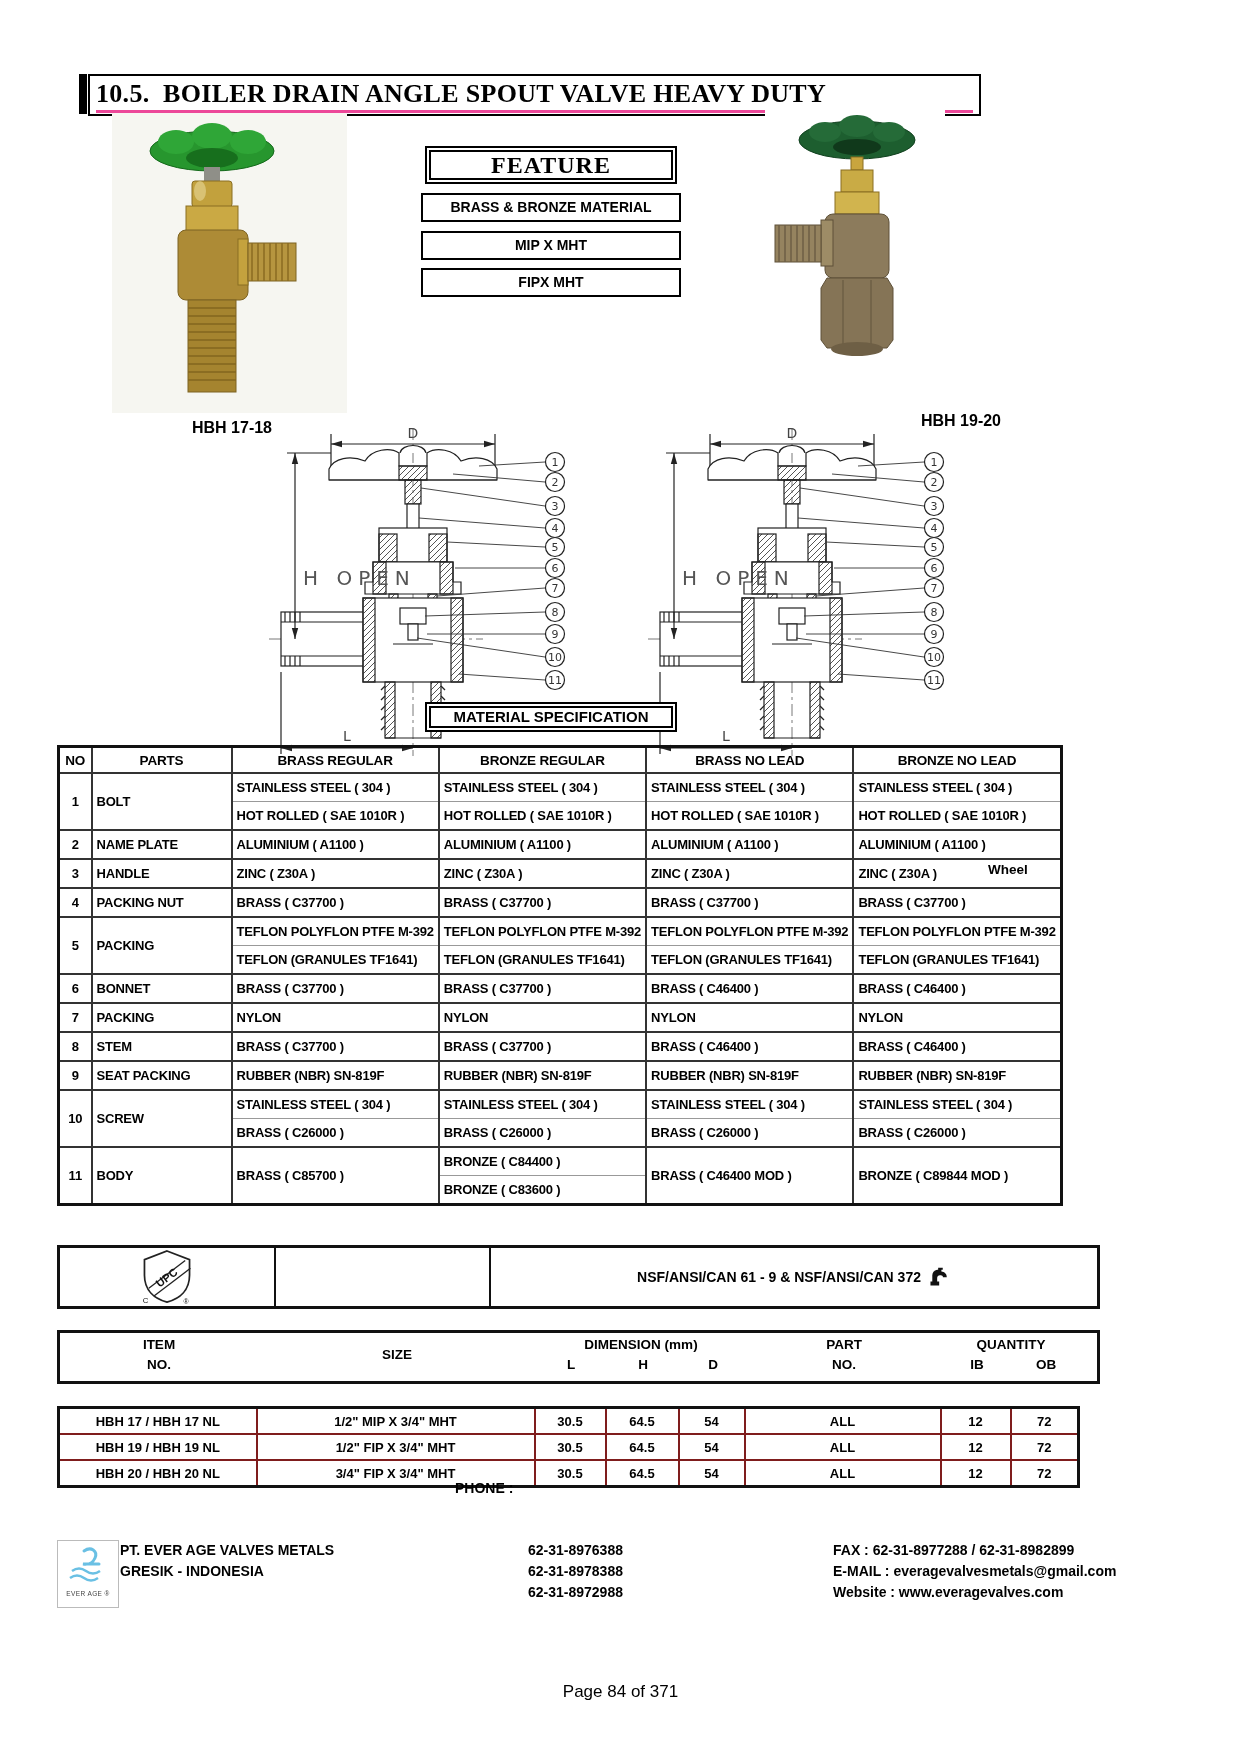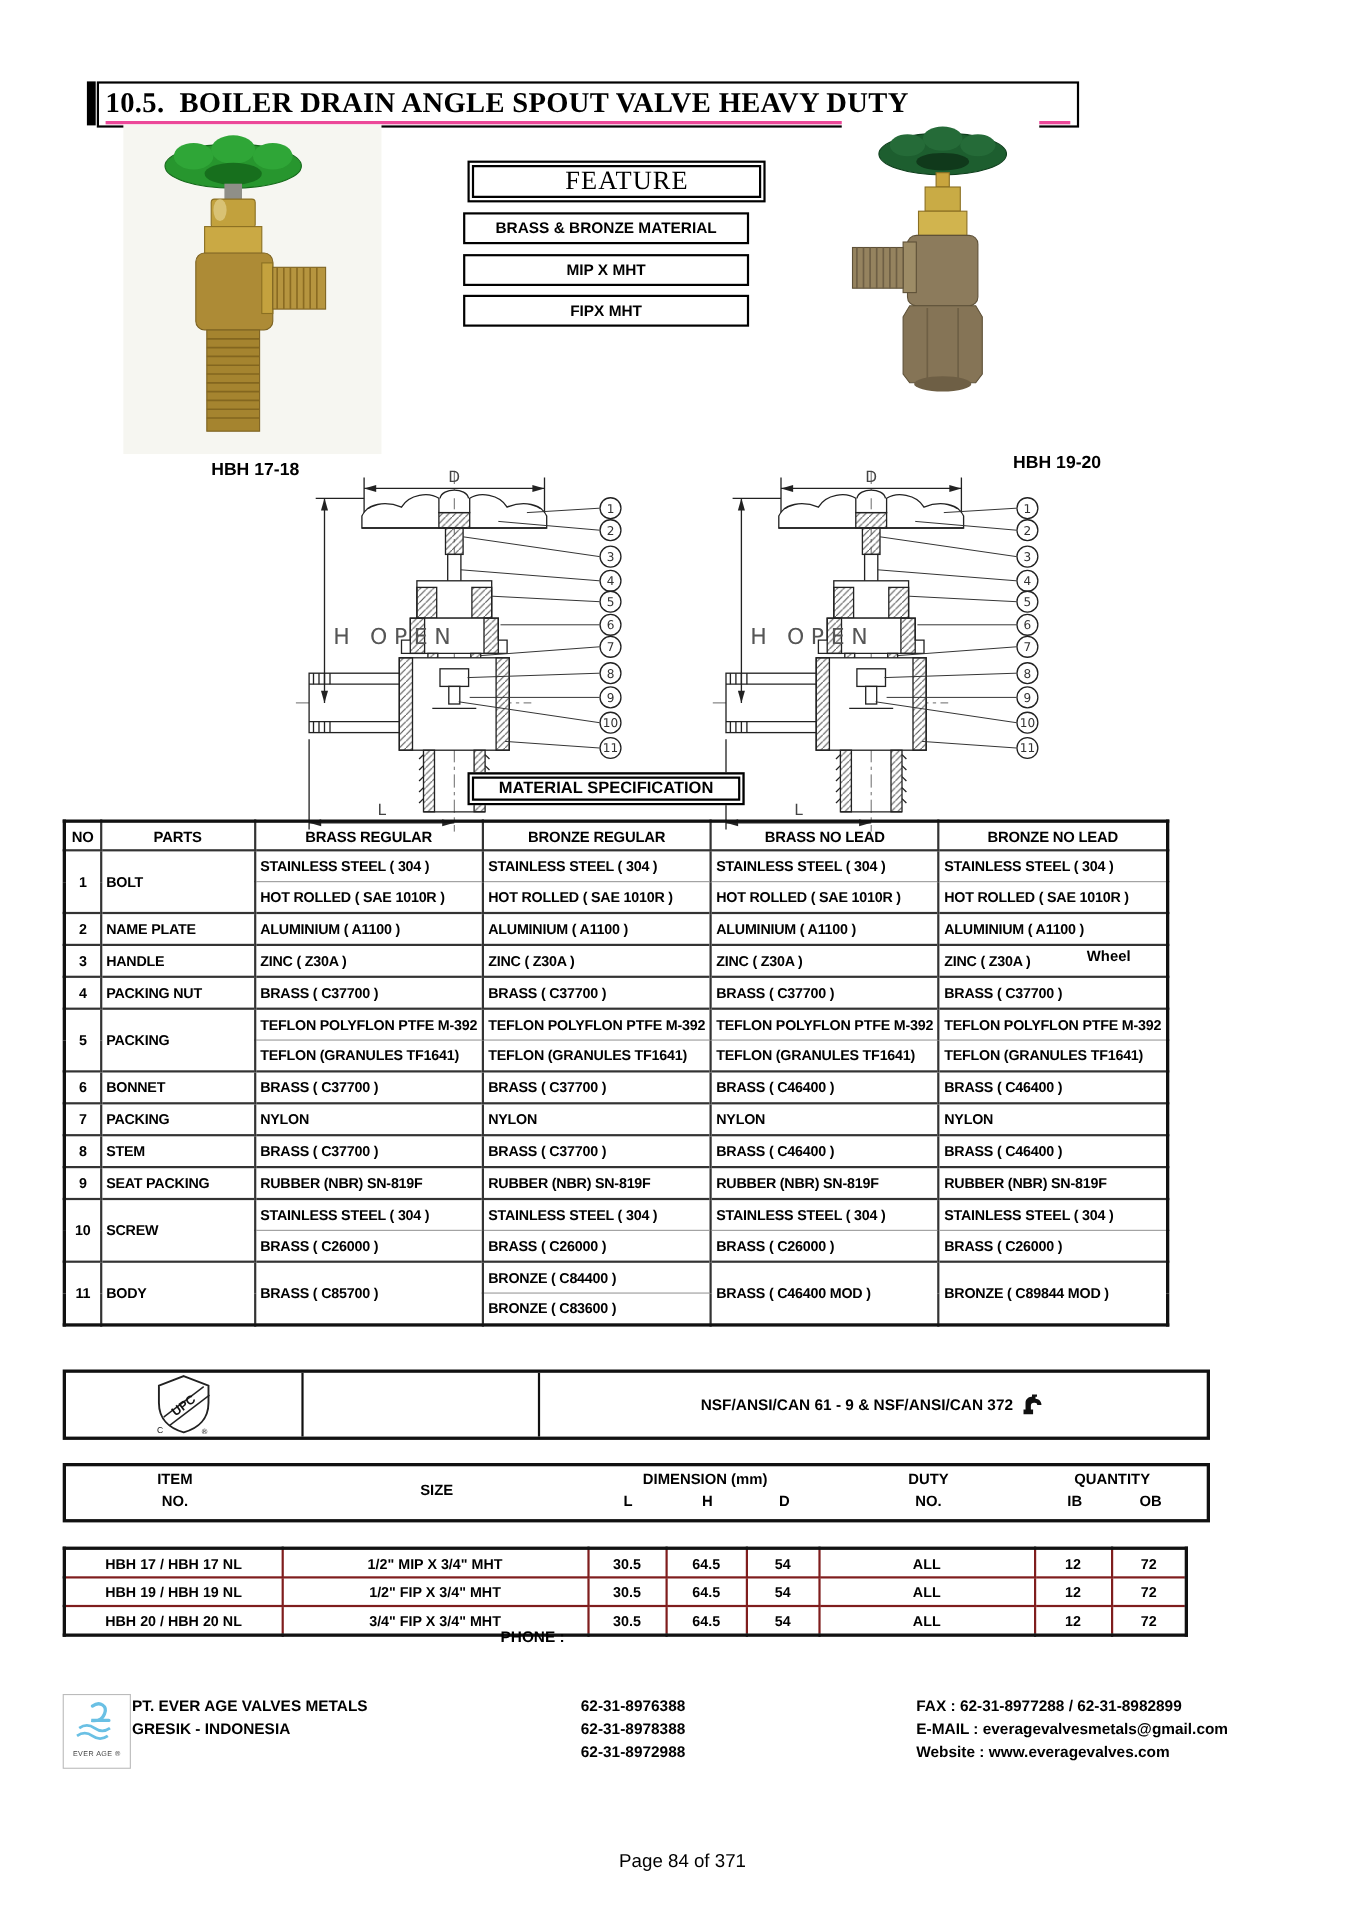--- a/index.html
+++ b/index.html
@@ -20,21 +20,21 @@
   .photo-left  { position:absolute; left:112px; top:113px; width:235px; height:300px; }
   .photo-right { position:absolute; left:765px; top:108px; width:180px; height:262px; }
   .photo-label { position:absolute; font-weight:bold; font-size:16px; text-align:center; width:150px; }
   .label-left  { left:157px; top:419px; }
   .label-right { left:886px; top:412px; }
   
   .dblbox { border:2px solid #000; box-shadow: inset 0 0 0 2px #fff, inset 0 0 0 4px #000; background:#fff; }
   .feature-title {
     position:absolute; left:425px; top:146px; width:248px; height:34px;
     text-align:center; line-height:34px; font-family:"Liberation Serif",serif;
-    font-weight:normal; font-size:24px; letter-spacing:1px;padding-left:19px;
+    font-weight:bold; font-size:24px; letter-spacing:1px;
   }
   .feature-item {
     position:absolute; left:421px; width:256px; height:25px; border:2px solid #000;
     text-align:center; line-height:25px; font-weight:bold; font-size:14px; background:#fff;
   }
   .f1 { top:193px; } .f2 { top:231px; } .f3 { top:268px; }
   
   .diagram { position:absolute; width:330px; height:340px; }
   .diagram-left  { left:243px; top:422px; }
   .diagram-right { left:622px; top:422px; }
@@ -514,21 +514,21 @@
   </div>
 
   <div class="item-head">
     <span class="ih" style="left:99px; top:4px">ITEM</span>
     <span class="ih" style="left:99px; top:24px">NO.</span>
     <span class="ih" style="left:337px; top:14px">SIZE</span>
     <span class="ih" style="left:581px; top:4px">DIMENSION (mm)</span>
     <span class="ih" style="left:511px; top:24px">L</span>
     <span class="ih" style="left:583px; top:24px">H</span>
     <span class="ih" style="left:653px; top:24px">D</span>
-    <span class="ih" style="left:784px; top:4px">DUTY</span>
+    <span class="ih" style="left:784px; top:4px">PART</span>
     <span class="ih" style="left:784px; top:24px">NO.</span>
     <span class="ih" style="left:951px; top:4px">QUANTITY</span>
     <span class="ih" style="left:917px; top:24px">IB</span>
     <span class="ih" style="left:986px; top:24px">OB</span>
   </div>
 
   <table class="item-table">
     <colgroup>
       <col style="width:198px">
         <col style="width:278px">

